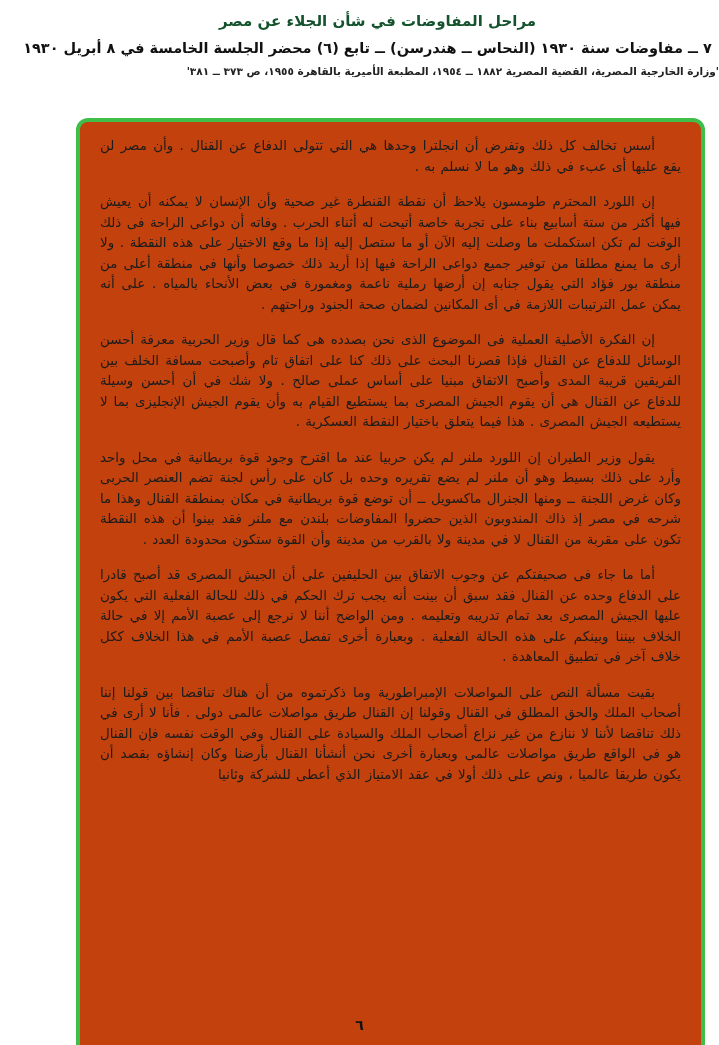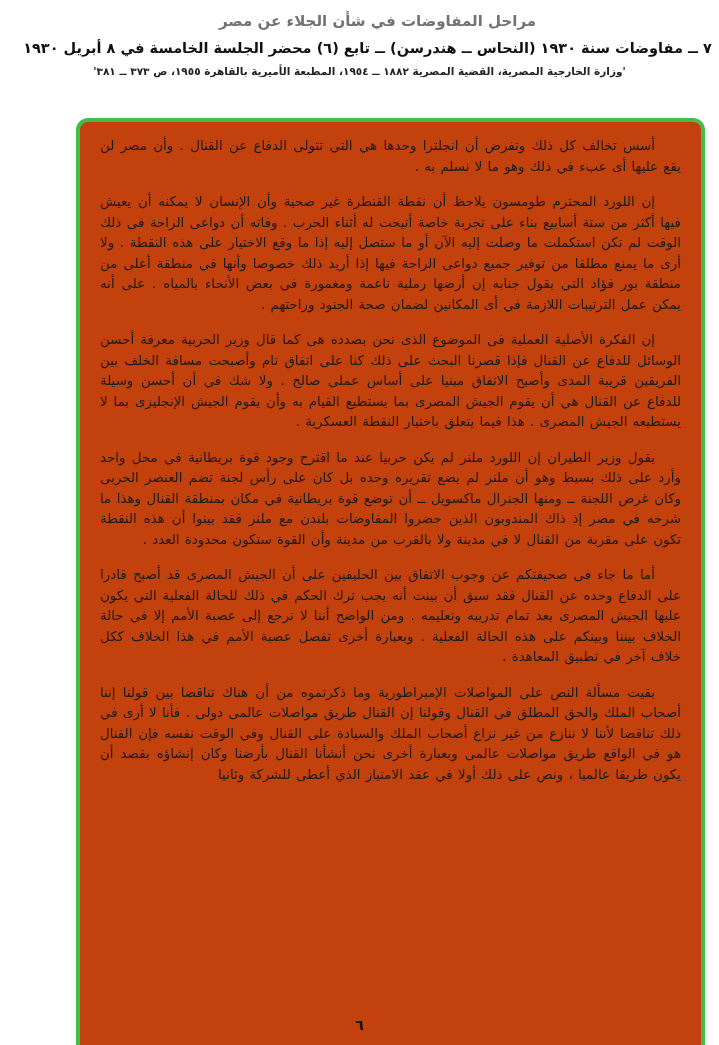--- a/index.html
+++ b/index.html
@@ -20,35 +20,36 @@
   }
   .doc-header {
     text-align: center;
     padding-top: 12px;
   }
   .doc-title {
     font-size: 15px;
     font-weight: bold;
     letter-spacing: 0.5px;
     margin: 0 0 10px 0;
-    color: #737373;
+    color: #14532d;
     padding-left: 36px;
   }
   .doc-subtitle {
     font-size: 14.5px;
     font-weight: bold;
     margin: 0 0 9px 16px;
     color: #111;
   }
   .doc-source {
     font-size: 10.5px;
     font-weight: bold;
     margin: 0;
     color: #222;
     letter-spacing: 0.2px;
+    text-align: right;
   }
   .frame {
     position: absolute;
     left: 76px;
     right: 14px;
     top: 118px;
     height: 988px;
     border: 4px solid #3fbf4a;
     border-radius: 12px;
     box-sizing: border-box;

